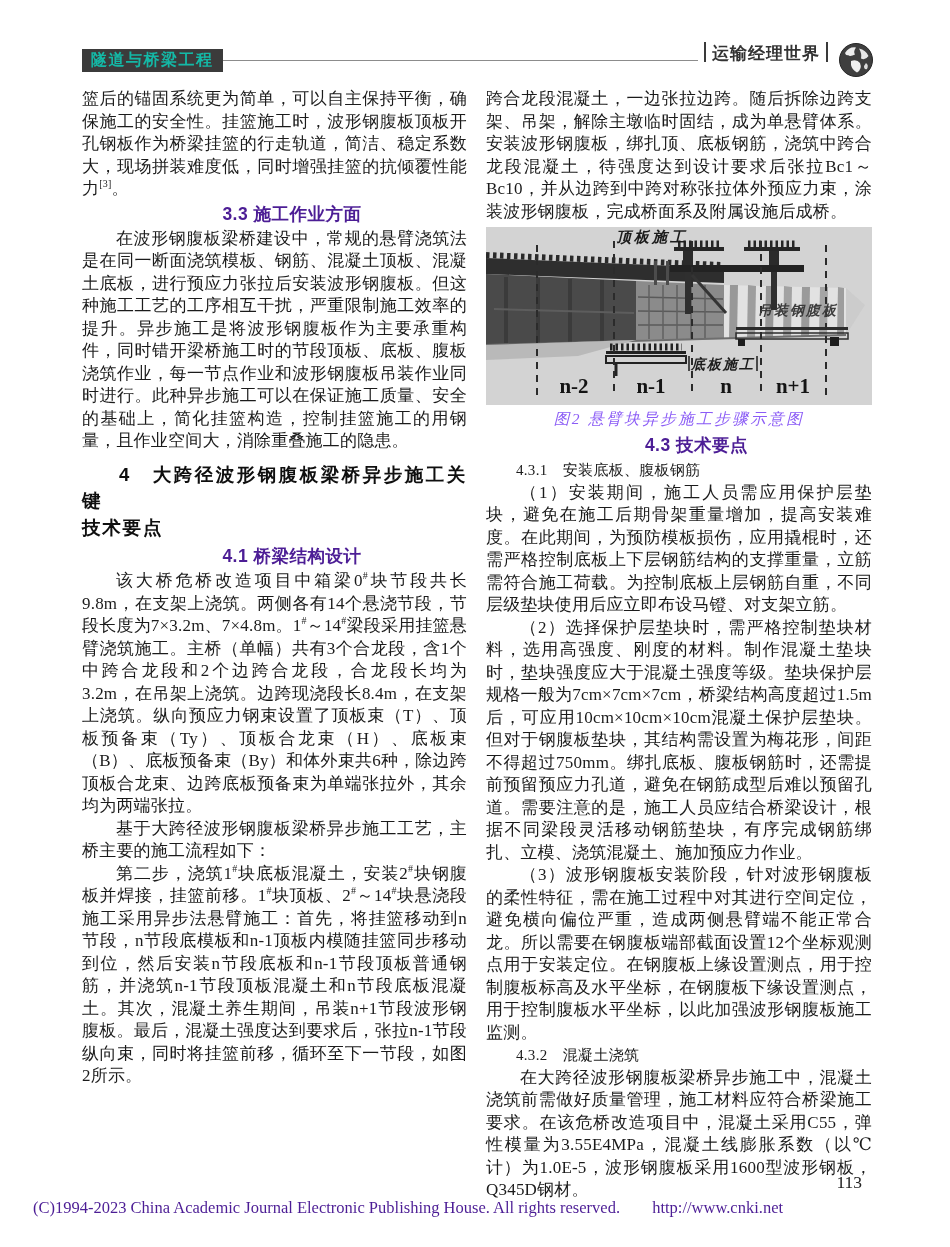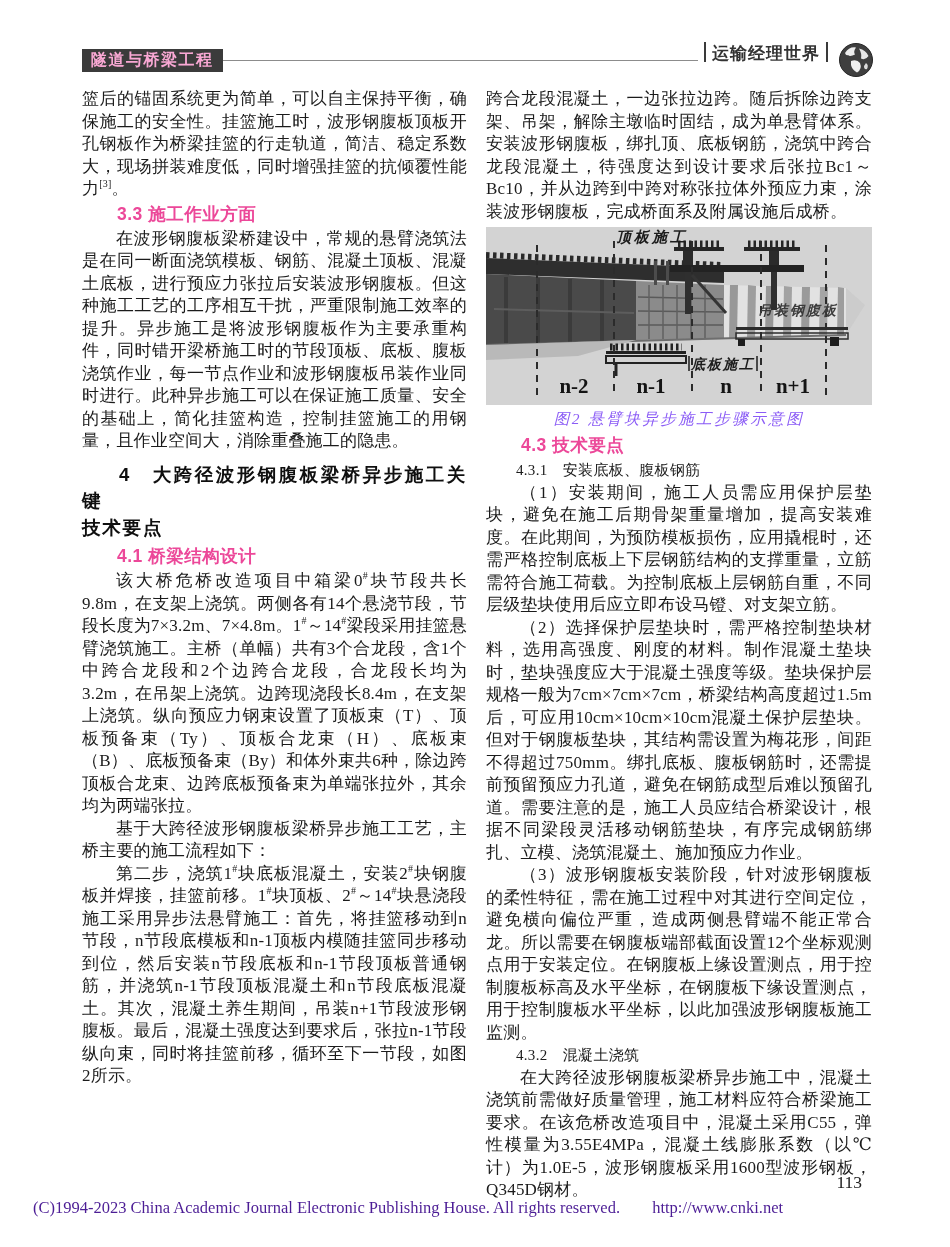--- a/index.html
+++ b/index.html
@@ -1,40 +1,40 @@
 <!DOCTYPE html>
 <html lang="zh"><head>
 <meta charset="utf-8">
 <style>
   html,body{margin:0;padding:0;background:#ffffff;}
   .page{position:relative;width:950px;height:1247px;background:#ffffff;overflow:hidden;
         font-family:"Liberation Serif","DejaVu Serif",serif;color:#1b1b1b;}
 
   
   .hdr{position:absolute;left:82px;top:44px;width:792px;height:32px;display:flex;align-items:center;}
-  .hdr-tag{background:#3b3b3b;color:#f9a8d4;font-family:"Liberation Sans","DejaVu Sans",sans-serif;
+  .hdr-tag{background:#3b3b3b;color:#14b8a6;font-family:"Liberation Sans","DejaVu Sans",sans-serif;
            font-weight:bold;font-size:16px;letter-spacing:1.5px;padding:3px 9px 4px;line-height:1;}
   .hdr-rule{flex:1;height:1px;background:#8c8c8c;}
   .hdr-brand{display:flex;align-items:flex-start;}
   .vbar{width:2px;height:20px;background:#3a3a3a;margin:0 6px;}
   .brand-text{font-size:17px;font-weight:bold;color:#333;letter-spacing:1px;white-space:nowrap;}
   .globe{margin-left:4px;}
 
   
   .columns{position:absolute;left:82px;top:88px;width:790px;display:flex;gap:19px;}
   .col{width:386px;}
   .body-p{margin:0;font-size:17px;line-height:22.5px;text-align:justify;text-indent:2em;
           letter-spacing:0.2px;color:#1b1b1b;}
   .body-p.cont{text-indent:0;}
   .body-p sup{font-size:10px;line-height:0;}
   .h-chapter{font-family:"Liberation Sans","DejaVu Sans",sans-serif;font-weight:bold;color:#0f0f0f;
              font-size:18.5px;line-height:26.5px;letter-spacing:1.8px;margin:9px 0 4px;text-indent:2em;
              text-align:justify;}
-  .h-sec{font-family:"Liberation Sans","DejaVu Sans",sans-serif;font-weight:bold;color:#ec4899;
-         font-size:17.5px;line-height:23px;margin:2px 0;text-indent:2em;letter-spacing:0.5px;}
+  .h-sec{font-family:"Liberation Sans","DejaVu Sans",sans-serif;font-weight:bold;color:#4c1d95;
+         font-size:17.5px;line-height:23px;margin:2px 0;text-indent:2em;letter-spacing:0.5px;text-align:center;}
   .h-sub{font-size:15px;line-height:22.5px;margin:0;text-indent:2em;letter-spacing:0.3px;color:#1b1b1b;}
 
   
   .fig{margin:4px 0 0;width:386px;}
   .fig svg{display:block;}
   .fig-caption{font-size:15.5px;font-style:italic;text-align:center;letter-spacing:2.5px;
                line-height:26px;color:#8b5cf6;margin-top:1px;}
   .fig-label{font-style:italic;font-weight:bold;}
   .fig-seg{font-weight:bold;font-family:"Liberation Serif","DejaVu Serif",serif;}
 

